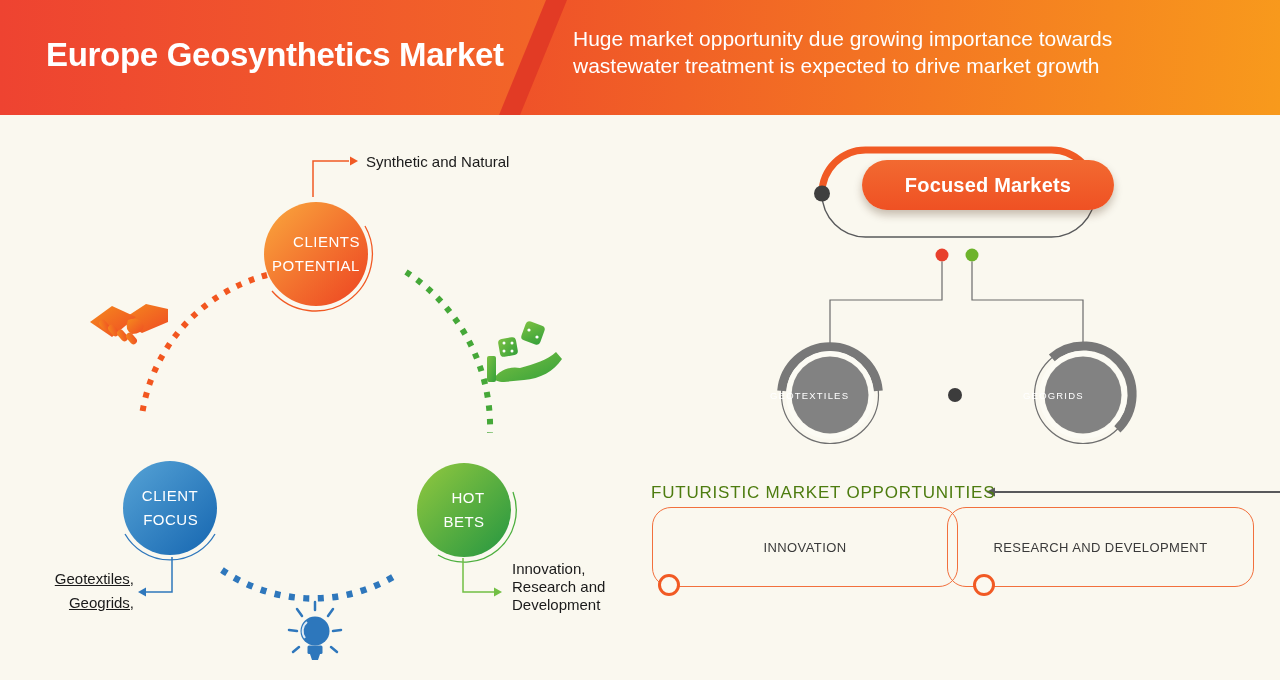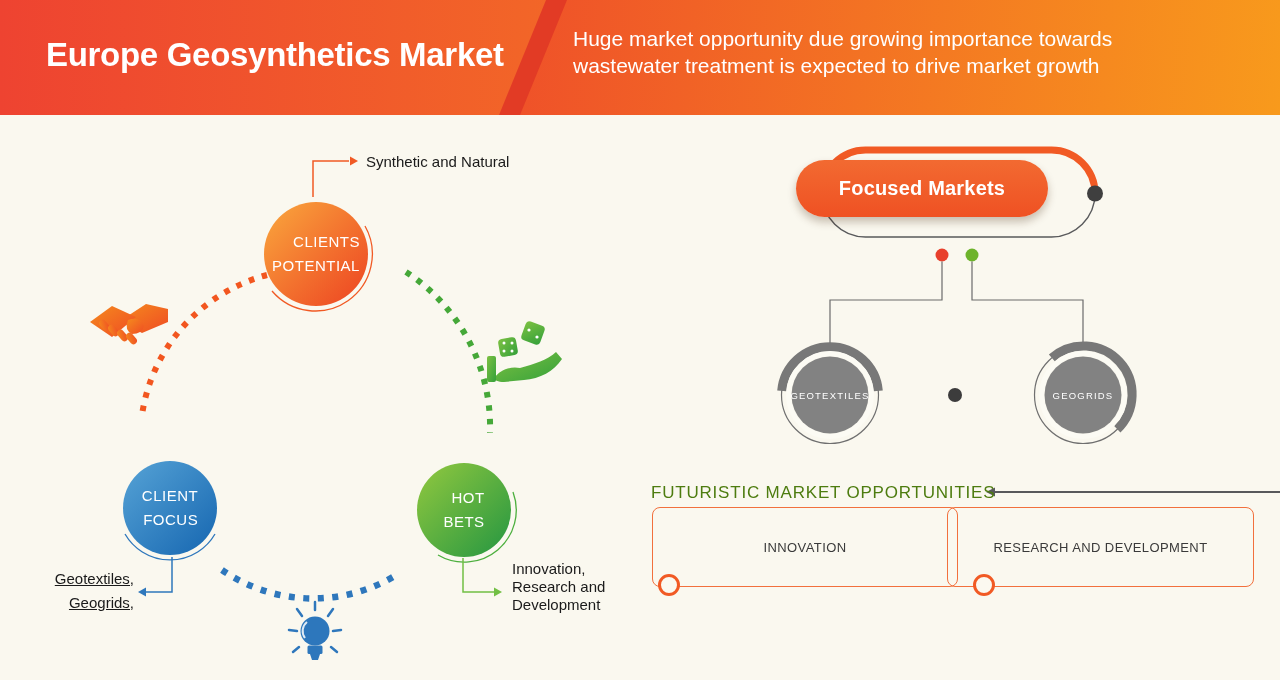--- a/index.html
+++ b/index.html
@@ -31,33 +31,33 @@
     background:linear-gradient(135deg,#53a0d4 5%,#1c6cb4 90%);}
   .node-hb{left:417px;top:463px;width:94px;height:94px;
     background:linear-gradient(135deg,#8dc63f 5%,#2f9b41 90%);}
 
   .callout{color:#1a1a1a;font-size:15px;}
   .callout-cp{left:366px;top:153px;}
   .callout-cf{left:24px;top:567px;width:110px;line-height:24px;text-align:right;text-decoration:underline;}
   .callout-hb{left:512px;top:560px;line-height:18px;}
 
   
-  .pill{left:796px;top:160px;width:252px;height:57px;border-radius:34px;
+  .pill{left:862px;top:160px;width:252px;height:50px;border-radius:34px;
     background:linear-gradient(180deg,#f26a31,#ef5123);
     box-shadow:0 5px 8px rgba(70,35,10,.28);
     display:flex;align-items:center;justify-content:center;
     color:#fff;font-size:20px;font-weight:bold;letter-spacing:.2px;}
 
-  .market-label{width:120px;text-align:center;color:#fff;font-size:9.5px;letter-spacing:1.2px;}
+  .market-label{width:120px;color:#fff;font-size:9.5px;letter-spacing:1.2px;}
   .market-label-1{left:770px;top:390px;}
   .market-label-2{left:1023px;top:390px;}
 
   
   .opp-heading{left:651px;top:483px;font-size:17px;letter-spacing:.8px;color:#4d7c0f;}
-  .opp-box{border:1.5px solid #f2703d;border-radius:8px;height:78px;
+  .opp-box{border:1.5px solid #f2703d;border-radius:19px;height:78px;
     display:flex;align-items:center;justify-content:center;
     font-size:13px;letter-spacing:.4px;color:#3a3a3a;}
   .opp-box-1{left:652px;top:507px;width:304px;}
   .opp-box-2{left:947px;top:507px;width:305px;}
   .opp-dot{width:16px;height:16px;border:3px solid #f15a24;border-radius:50%;background:#fbf9f0;z-index:5;}
   .opp-dot-1{left:658px;top:574px;}
   .opp-dot-2{left:973px;top:574px;}
 
   svg{position:absolute;top:0;left:0;}
 </style>

